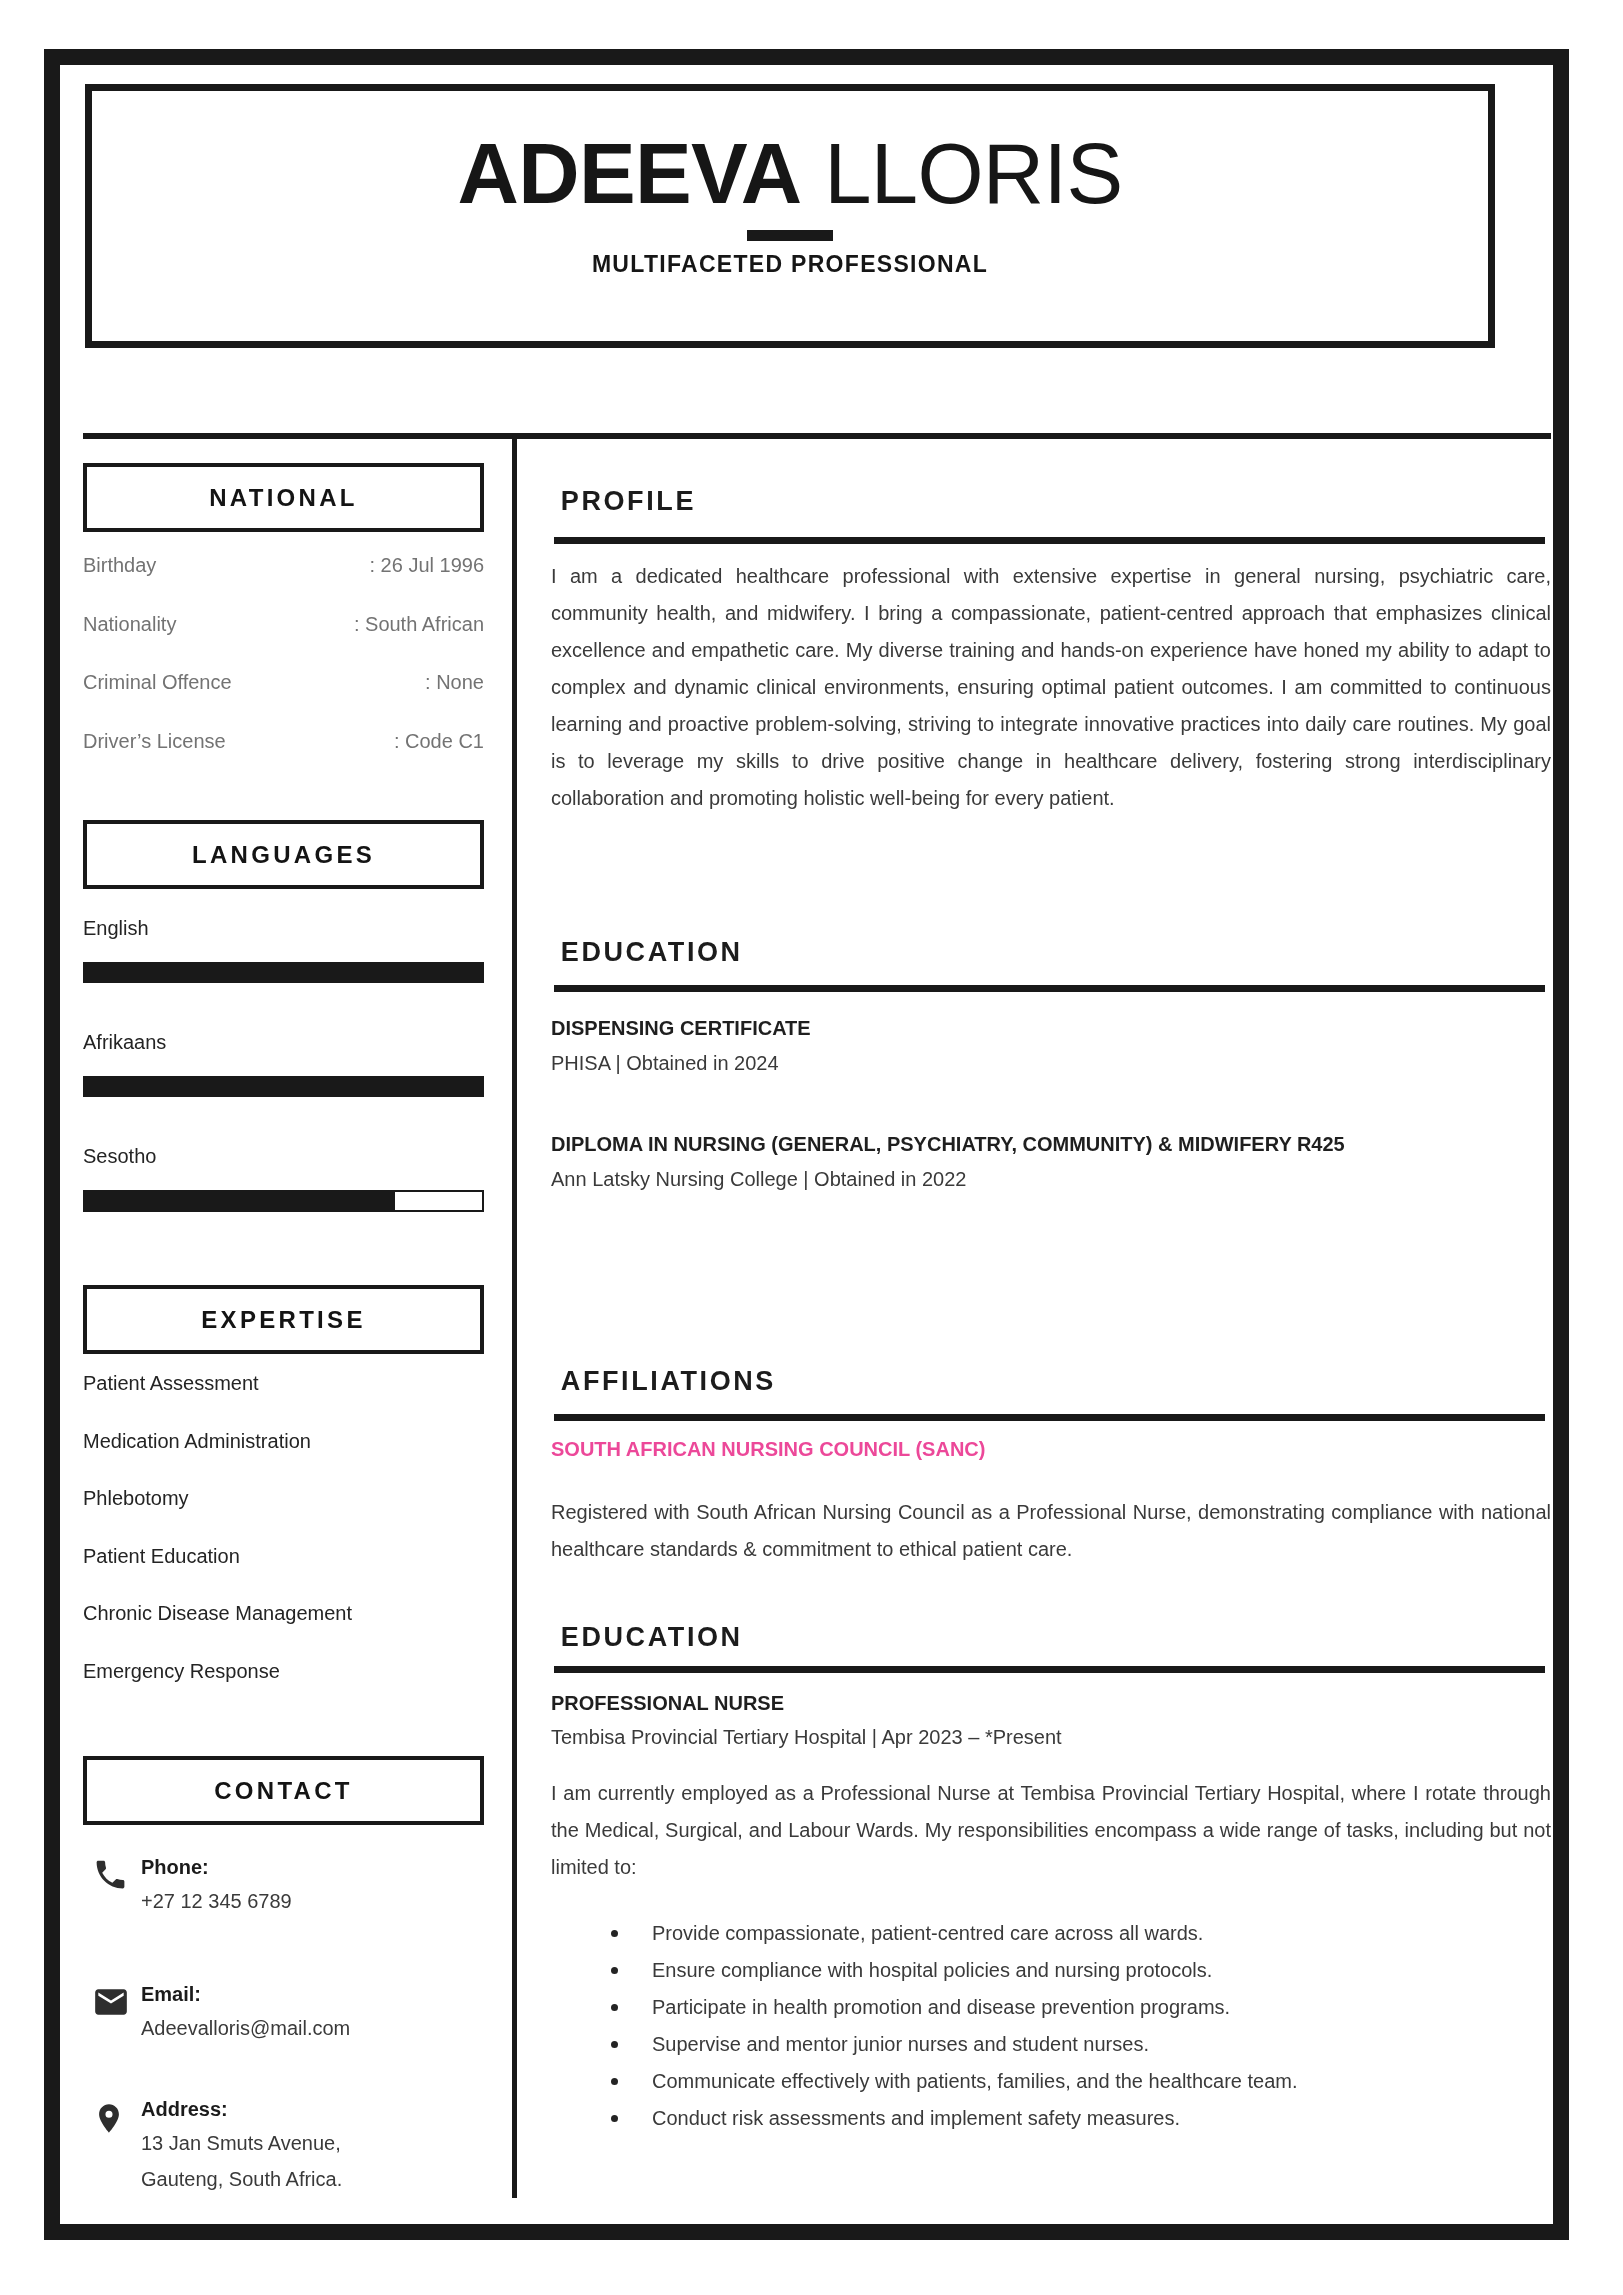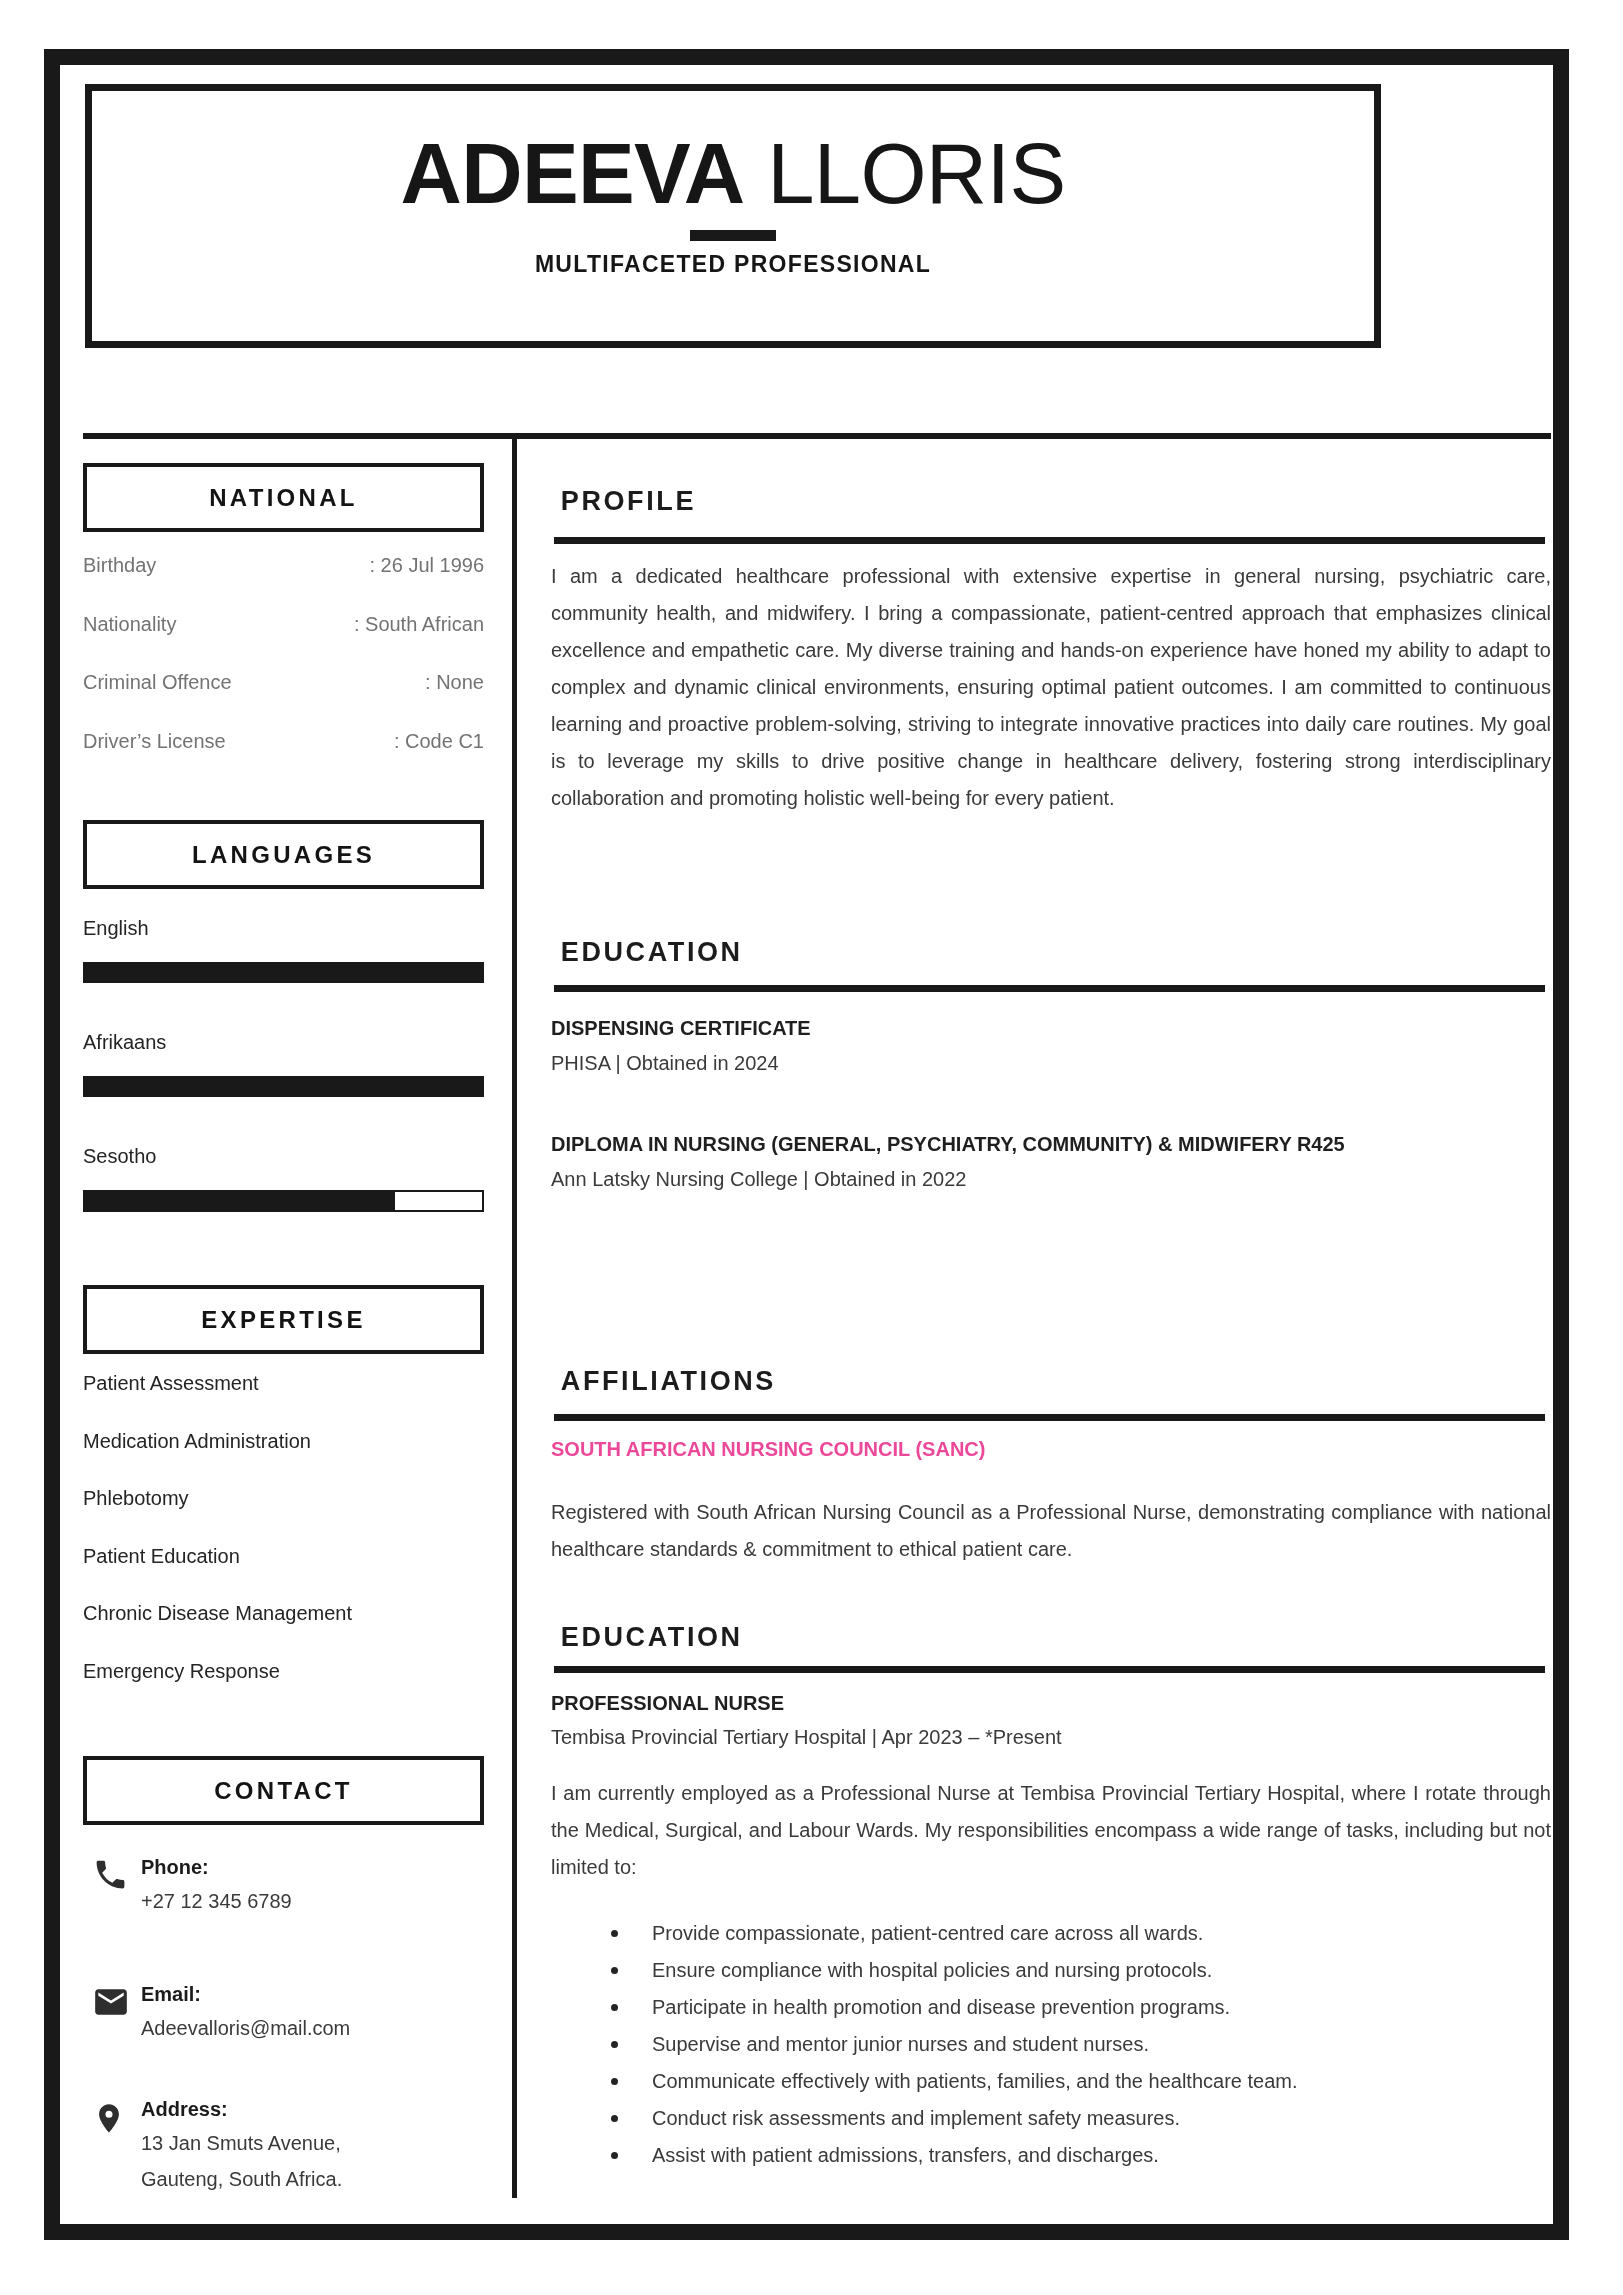--- a/index.html
+++ b/index.html
@@ -12,21 +12,21 @@
   .page { position:absolute; inset:0; background:#fff; overflow:hidden; }
 
   
   .frame {
     position:absolute; left:44px; top:49px; width:1525px; height:2191px;
     border:16.4px solid #191919;
   }
 
   
   .header-box {
-    position:absolute; left:85px; top:84px; width:1296px; height:264px;
+    position:absolute; left:85px; top:84px; width:1410px; height:264px;
     border:7.2px solid #191919; text-align:center; background:#fff;
   }
   .name { margin-top:40px; font-size:85px; line-height:85px; color:#161616; letter-spacing:-0.7px; white-space:nowrap; }
   .name .first { font-weight:800; }
   .name .last  { font-weight:300; }
   .name-divider { width:86px; height:10.5px; background:#191919; margin:14.4px auto 0; }
   .subtitle { margin-top:9.8px; font-size:23px; font-weight:bold; letter-spacing:1.3px; color:#161616; }
 
   
   .top-rule  { position:absolute; left:83px; top:433px; width:1468px; height:5.9px; background:#191919; }
@@ -233,18 +233,17 @@
     <div class="role">PROFESSIONAL NURSE</div>
     <div class="meta">Tembisa Provincial Tertiary Hospital | Apr 2023 – *Present</div>
     <p class="mbody just" style="top:1775px">I am currently employed as a Professional Nurse at Tembisa Provincial Tertiary Hospital, where I rotate through the Medical, Surgical, and Labour Wards. My responsibilities encompass a wide range of tasks, including but not limited to:</p>
     <ul class="bullets">
       <li>Provide compassionate, patient-centred care across all wards.</li>
       <li>Ensure compliance with hospital policies and nursing protocols.</li>
       <li>Participate in health promotion and disease prevention programs.</li>
       <li>Supervise and mentor junior nurses and student nurses.</li>
       <li>Communicate effectively with patients, families, and the healthcare team.</li>
       <li>Conduct risk assessments and implement safety measures.</li>
-      <li>Assist with patient admissions, transfers, and discharges.</li>
     </ul>
 
   </main>
 </div>
 
 
 </body></html>

